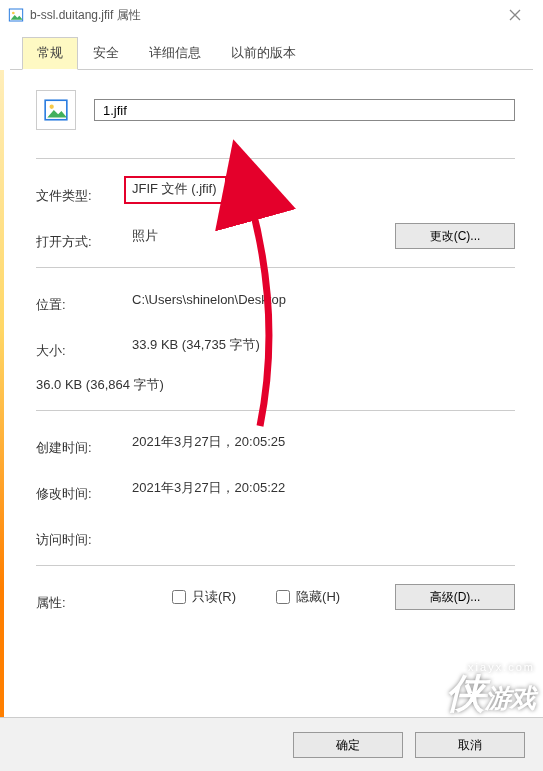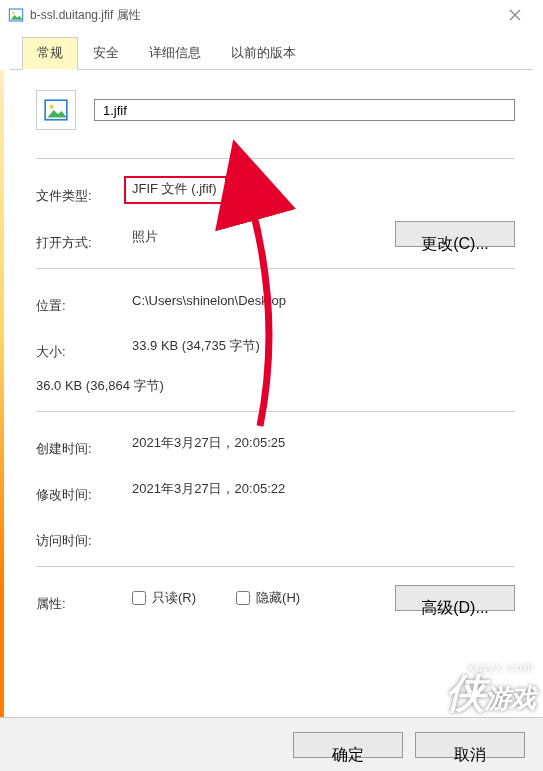--- a/index.html
+++ b/index.html
@@ -14,24 +14,24 @@
   .content { padding: 20px 28px 8px 36px; font-size: 13px; color: #333; }
   .head-row { display: flex; align-items: center; margin-bottom: 28px; gap: 18px; }
   .big-icon { width: 40px; height: 40px; border: 1px solid #ccc; display: flex; align-items: center; justify-content: center; background: #fff; }
   .big-icon svg { width: 26px; height: 26px; }
   .name-input { flex: 1; height: 22px; border: 1px solid #888; padding: 0 8px; font-size: 13px; outline: none; }
   hr.sep { border: none; border-top: 1px solid #ccc; margin: 10px 0 16px 0; }
   .row { display: flex; margin-bottom: 16px; align-items: center; }
   .row .lbl { width: 96px; color: #333; margin-top: 12px; }
   .row .val { flex: 1; }
   .highlight { display: inline-block; border: 2px solid #e4002b; padding: 2px 8px 4px 6px; margin: -4px 0 -4px -8px; }
-  .btn { height: 26px; min-width: 120px; border: 1px solid #999; background: #e9e9e9; font-size: 16px; cursor: pointer; padding: 12px 10px; }
+  .btn { height: 26px; min-width: 120px; border: 1px solid #999; background: #e9e9e9; font-size: 12px; cursor: pointer; padding: 4px 10px; }
   .openrow .btn-wrap { margin-left: auto; }
   .attr-row { display: flex; align-items: center; }
-  .attr-row .chks { flex: 1; display: flex; gap: 40px; }
+  .attr-row .chks { flex: 1; display: flex; gap: 40px; margin-left: 40px; }
   .chk { display: inline-flex; align-items: center; gap: 6px; font-size: 13px; }
   .chk input { width: 14px; height: 14px; margin: 0; }
   .footer { position: absolute; left: 0; right: 0; bottom: 0; height: 54px; background: #f1f1f1; border-top: 1px solid #ccc; display: flex; align-items: center; justify-content: flex-end; gap: 12px; padding: 0 18px; }
   .footer .btn { min-width: 110px; }
   
   .arrow-wrap { position: absolute; left: 142px; top: 176px; width: 180px; height: 260px; pointer-events: none; }
   .arrow-wrap svg { width: 100%; height: 100%; overflow: visible; }
   
   .watermark { position: absolute; right: 8px; bottom: 58px; text-align: right; color: #fff; text-shadow: 0 0 4px rgba(0,0,0,.5); pointer-events: none; }
   .watermark .big { font-size: 40px; font-weight: 700; font-style: italic; letter-spacing: -1px; line-height: 1; }

